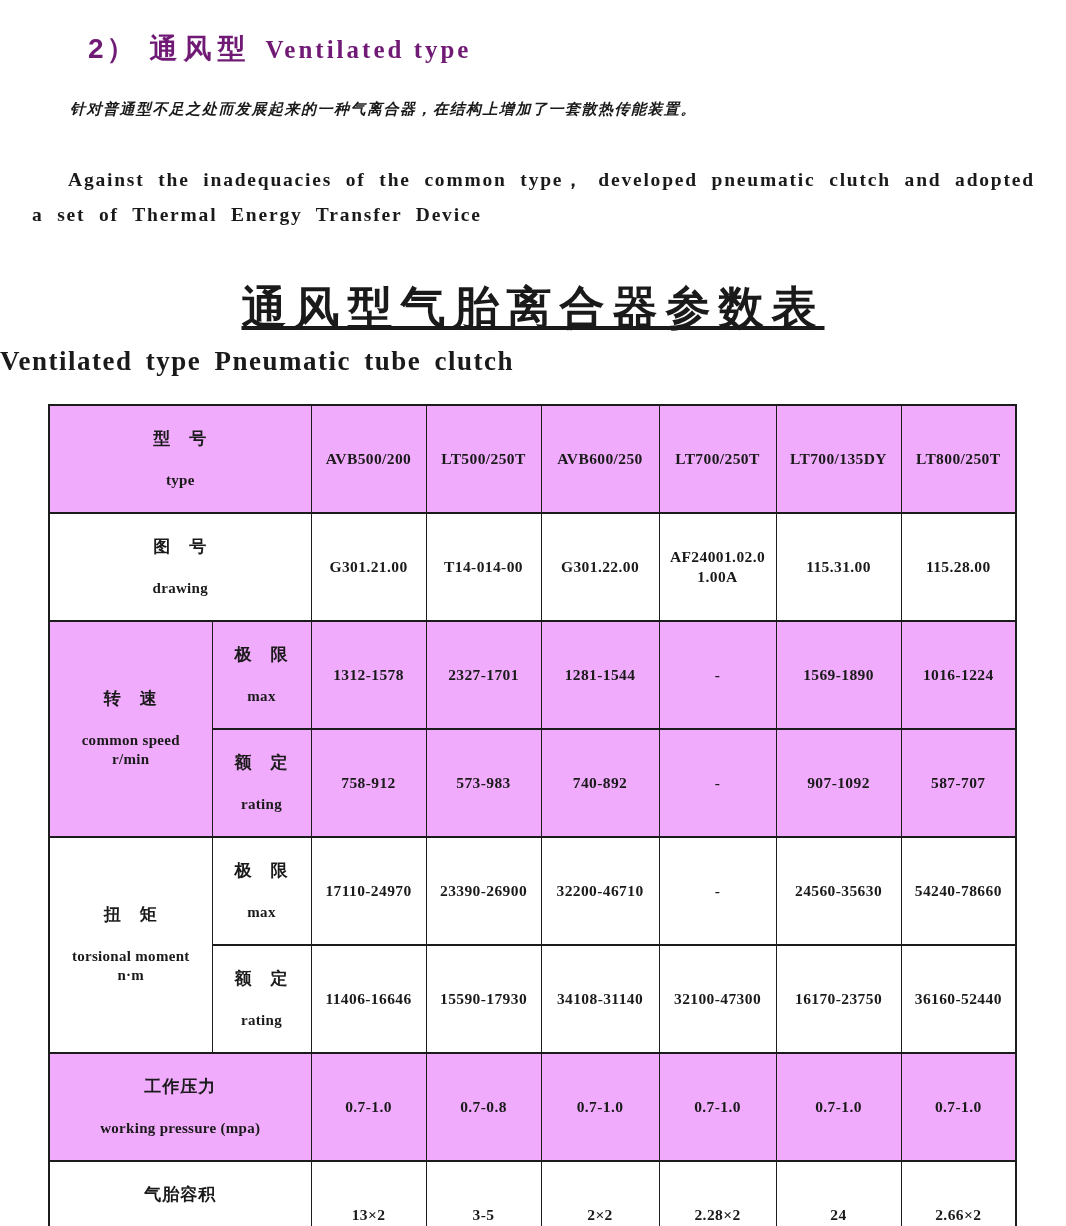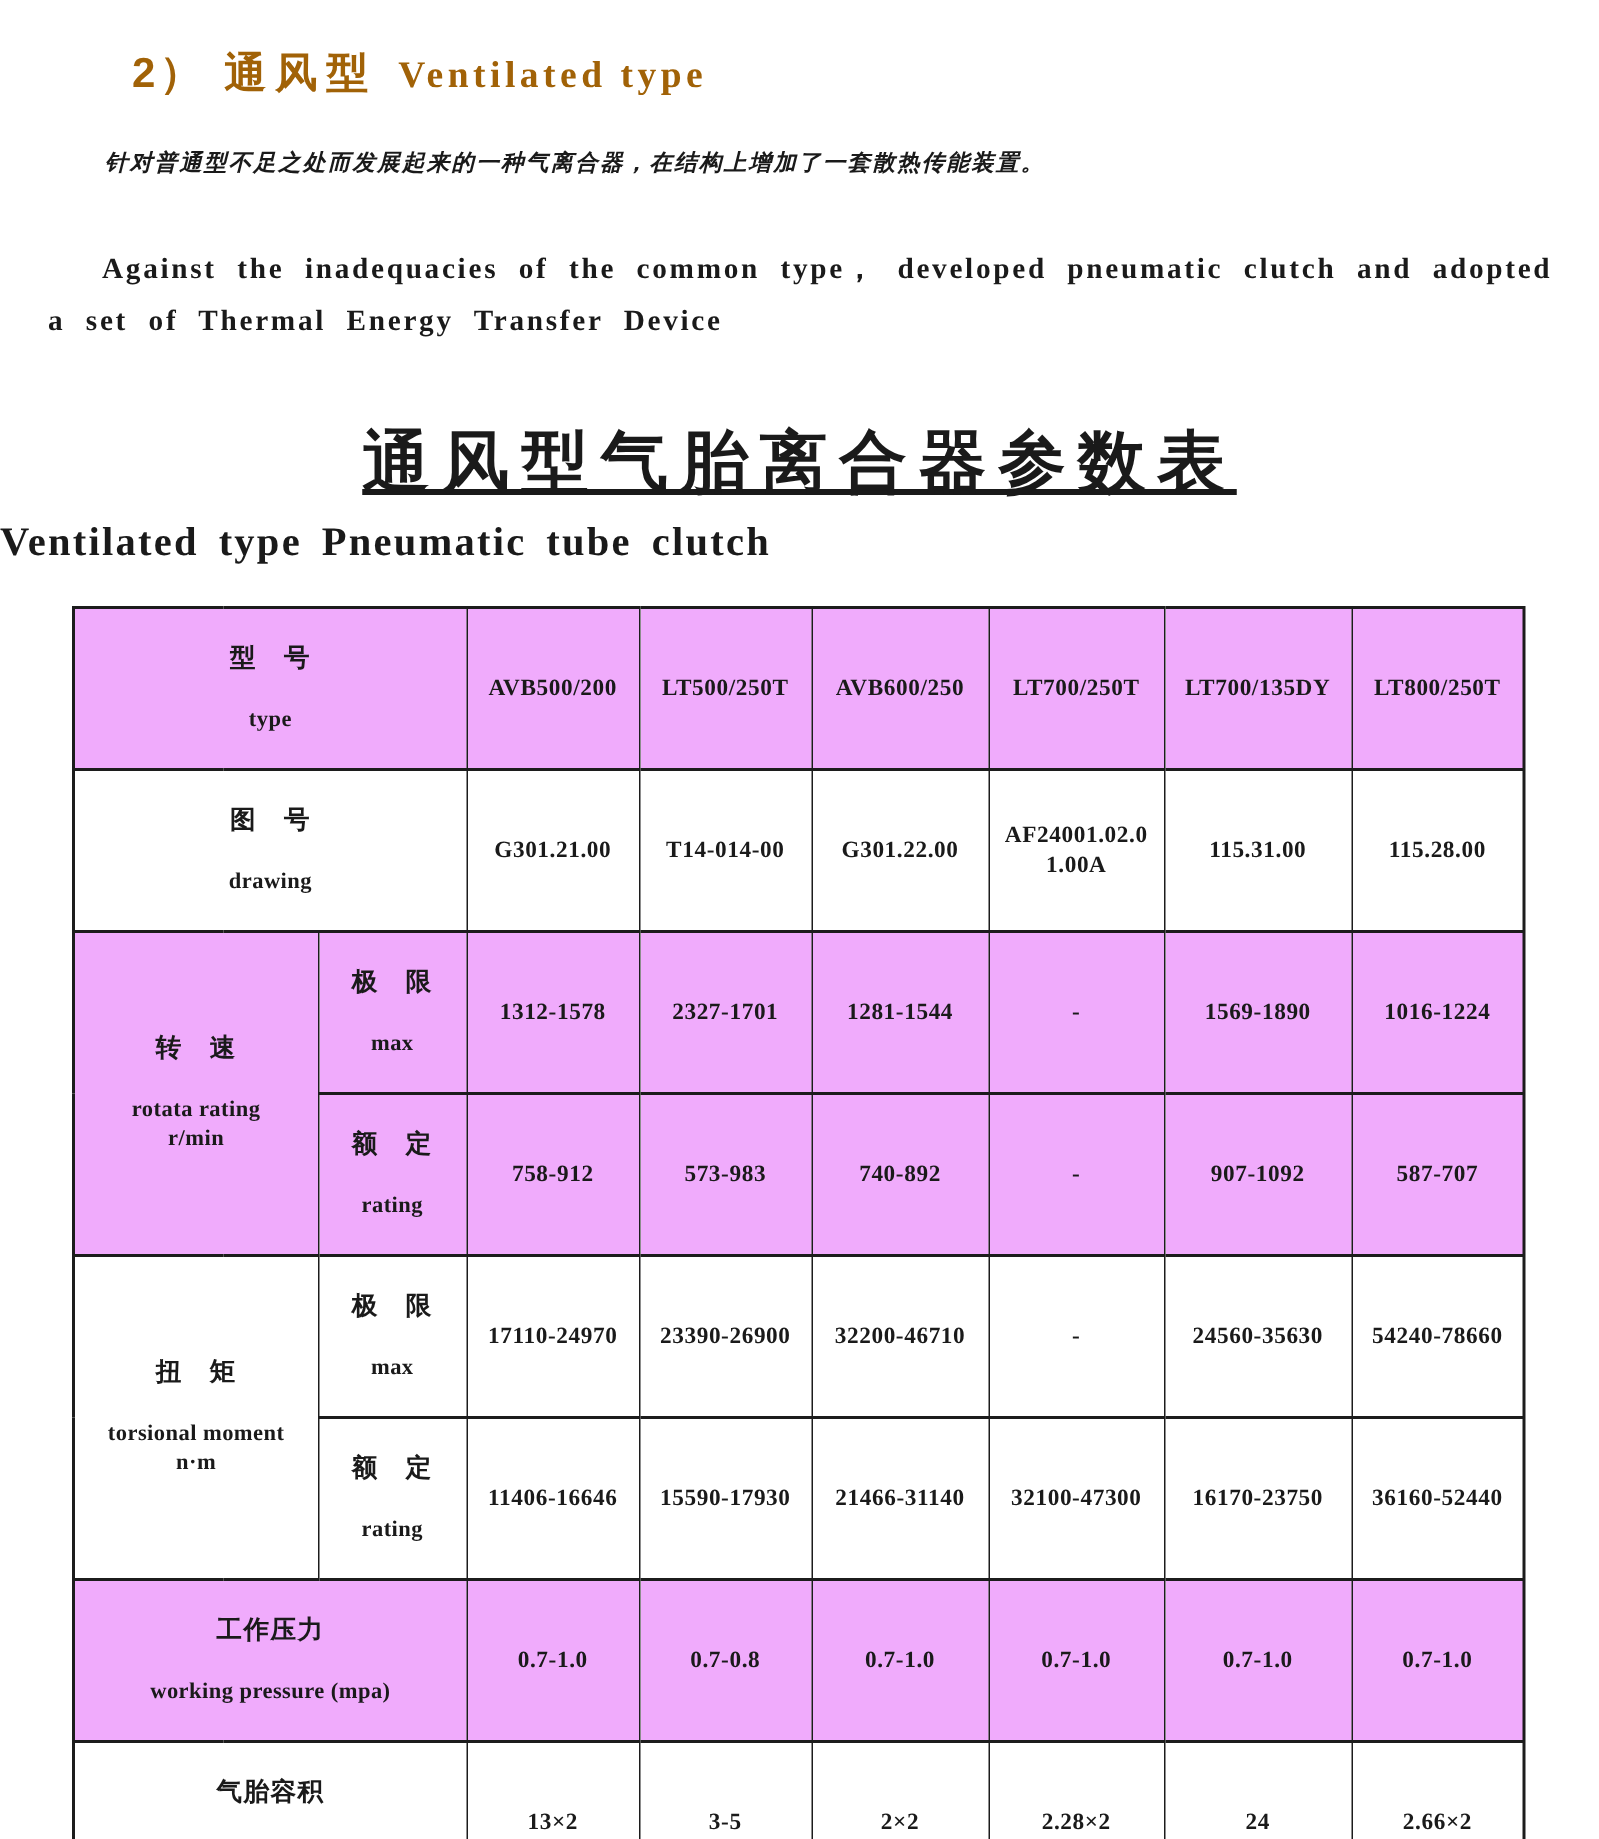--- a/index.html
+++ b/index.html
@@ -2,21 +2,21 @@
 <html><head>
 <meta charset="utf-8">
 <style>
   html,body { margin:0; padding:0; }
   body {
     width:1066px; height:1226px; background:#ffffff;
     font-family:"Liberation Serif","DejaVu Serif",serif;
     color:#1a1a1a; overflow:hidden;
   }
   
-  .heading { margin:30px 0 0 88px; color:#a16207; white-space:nowrap; }
+  .heading { margin:30px 0 0 88px; color:#701a75; white-space:nowrap; }
   .heading .num  { font-family:"Liberation Sans","DejaVu Sans",sans-serif; font-weight:bold; font-size:28px; letter-spacing:3px; }
   .heading .zh   { font-family:"Liberation Sans","DejaVu Sans",sans-serif; font-weight:bold; font-size:28px; letter-spacing:6px; margin-left:8px; }
   .heading .en   { font-weight:bold; font-size:25px; letter-spacing:3px; margin-left:10px; }
   
   .para-zh {
     margin:27px 28px 0 32px; text-indent:38px;
     font-family:"Liberation Sans","DejaVu Sans",sans-serif;
     font-weight:bold; font-size:15px; letter-spacing:1.5px; line-height:27px;font-style:italic;
   }
   .para-en {
@@ -97,21 +97,21 @@
       <td class="v">G301.22.00</td>
       <td class="v">AF24001.02.0
 1.00A</td>
       <td class="v">115.31.00</td>
       <td class="v">115.28.00</td>
     </tr>
 
     <tr class="g">
       <td colspan="2" rowspan="2">
         <div class="zh">转　速</div>
-        <div class="en">rotata rating
+        <div class="en">common speed
 r/min</div>
       </td>
       <td>
         <div class="zh">极　限</div>
         <div class="en">max</div>
       </td>
       <td class="v">1312-1578</td>
       <td class="v">2327-1701</td>
       <td class="v">1281-1544</td>
       <td class="v">-</td>
@@ -148,21 +148,21 @@
       <td class="v">24560-35630</td>
       <td class="v">54240-78660</td>
     </tr>
     <tr class="w">
       <td>
         <div class="zh">额　定</div>
         <div class="en">rating</div>
       </td>
       <td class="v">11406-16646</td>
       <td class="v">15590-17930</td>
-      <td class="v">21466-31140</td>
+      <td class="v">34108-31140</td>
       <td class="v">32100-47300</td>
       <td class="v">16170-23750</td>
       <td class="v">36160-52440</td>
     </tr>
 
     <tr class="g">
       <td colspan="3">
         <div class="zh">工作压力</div>
         <div class="en">working pressure (mpa)</div>
       </td>

